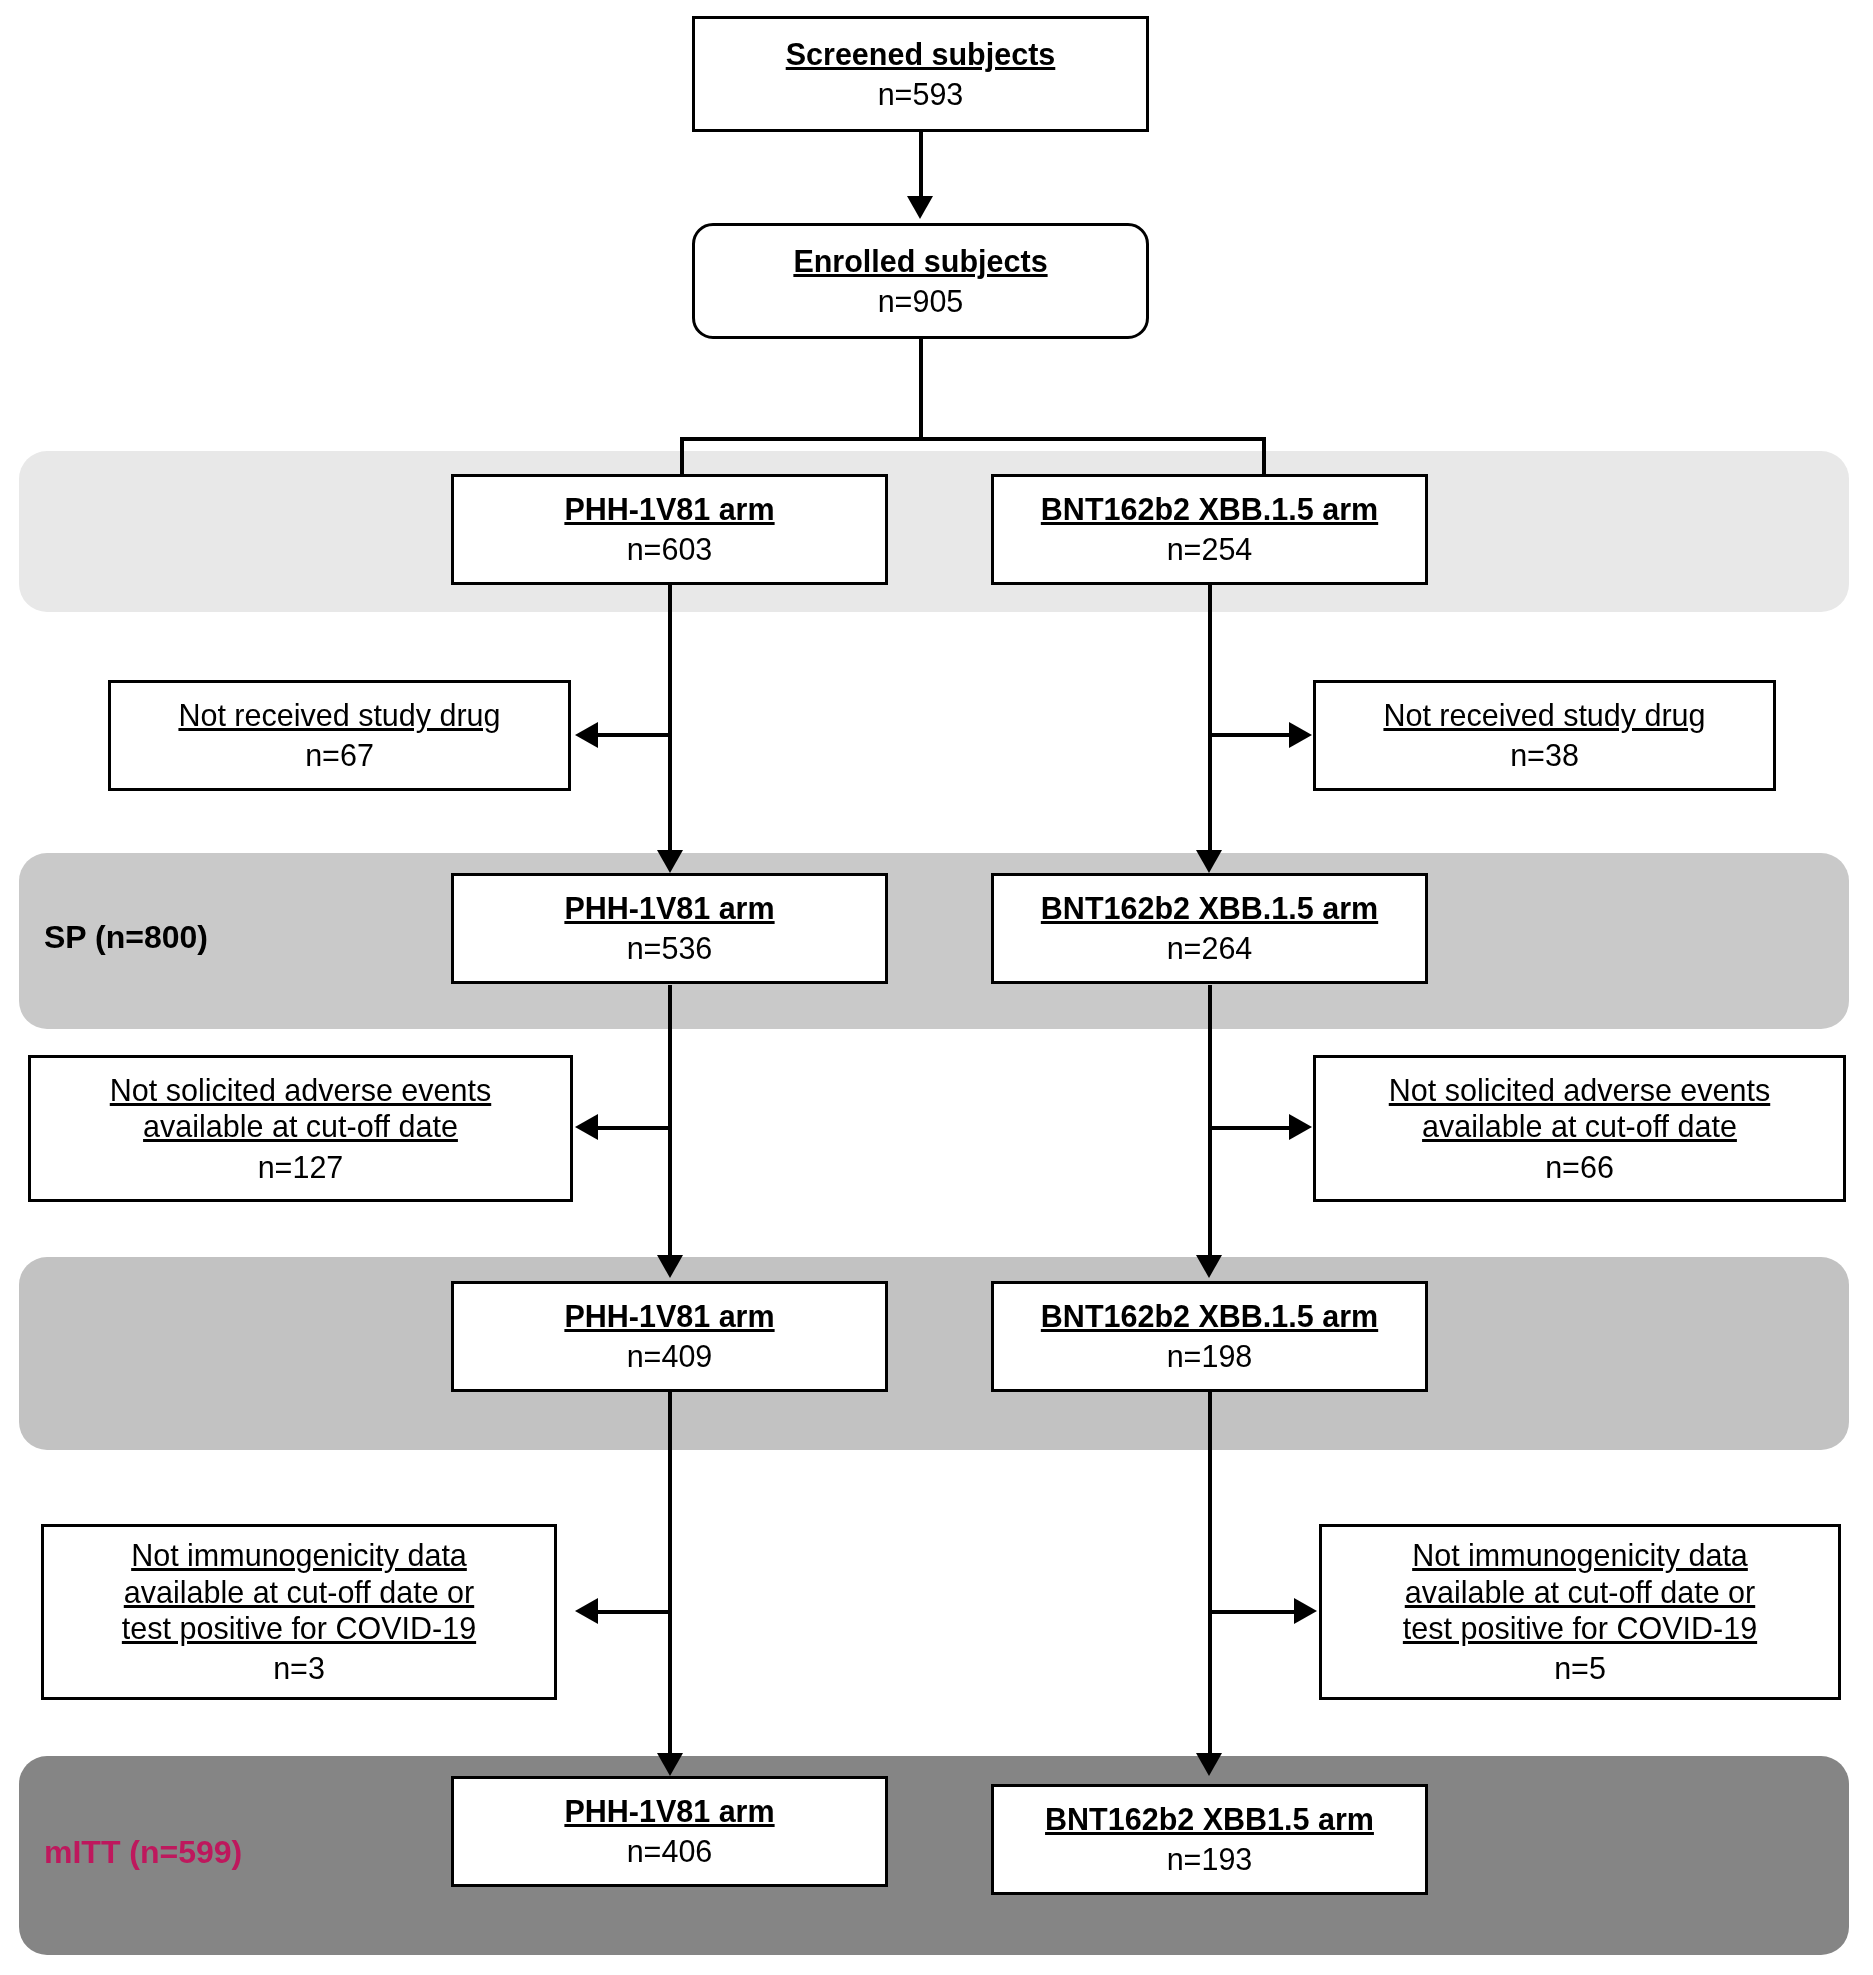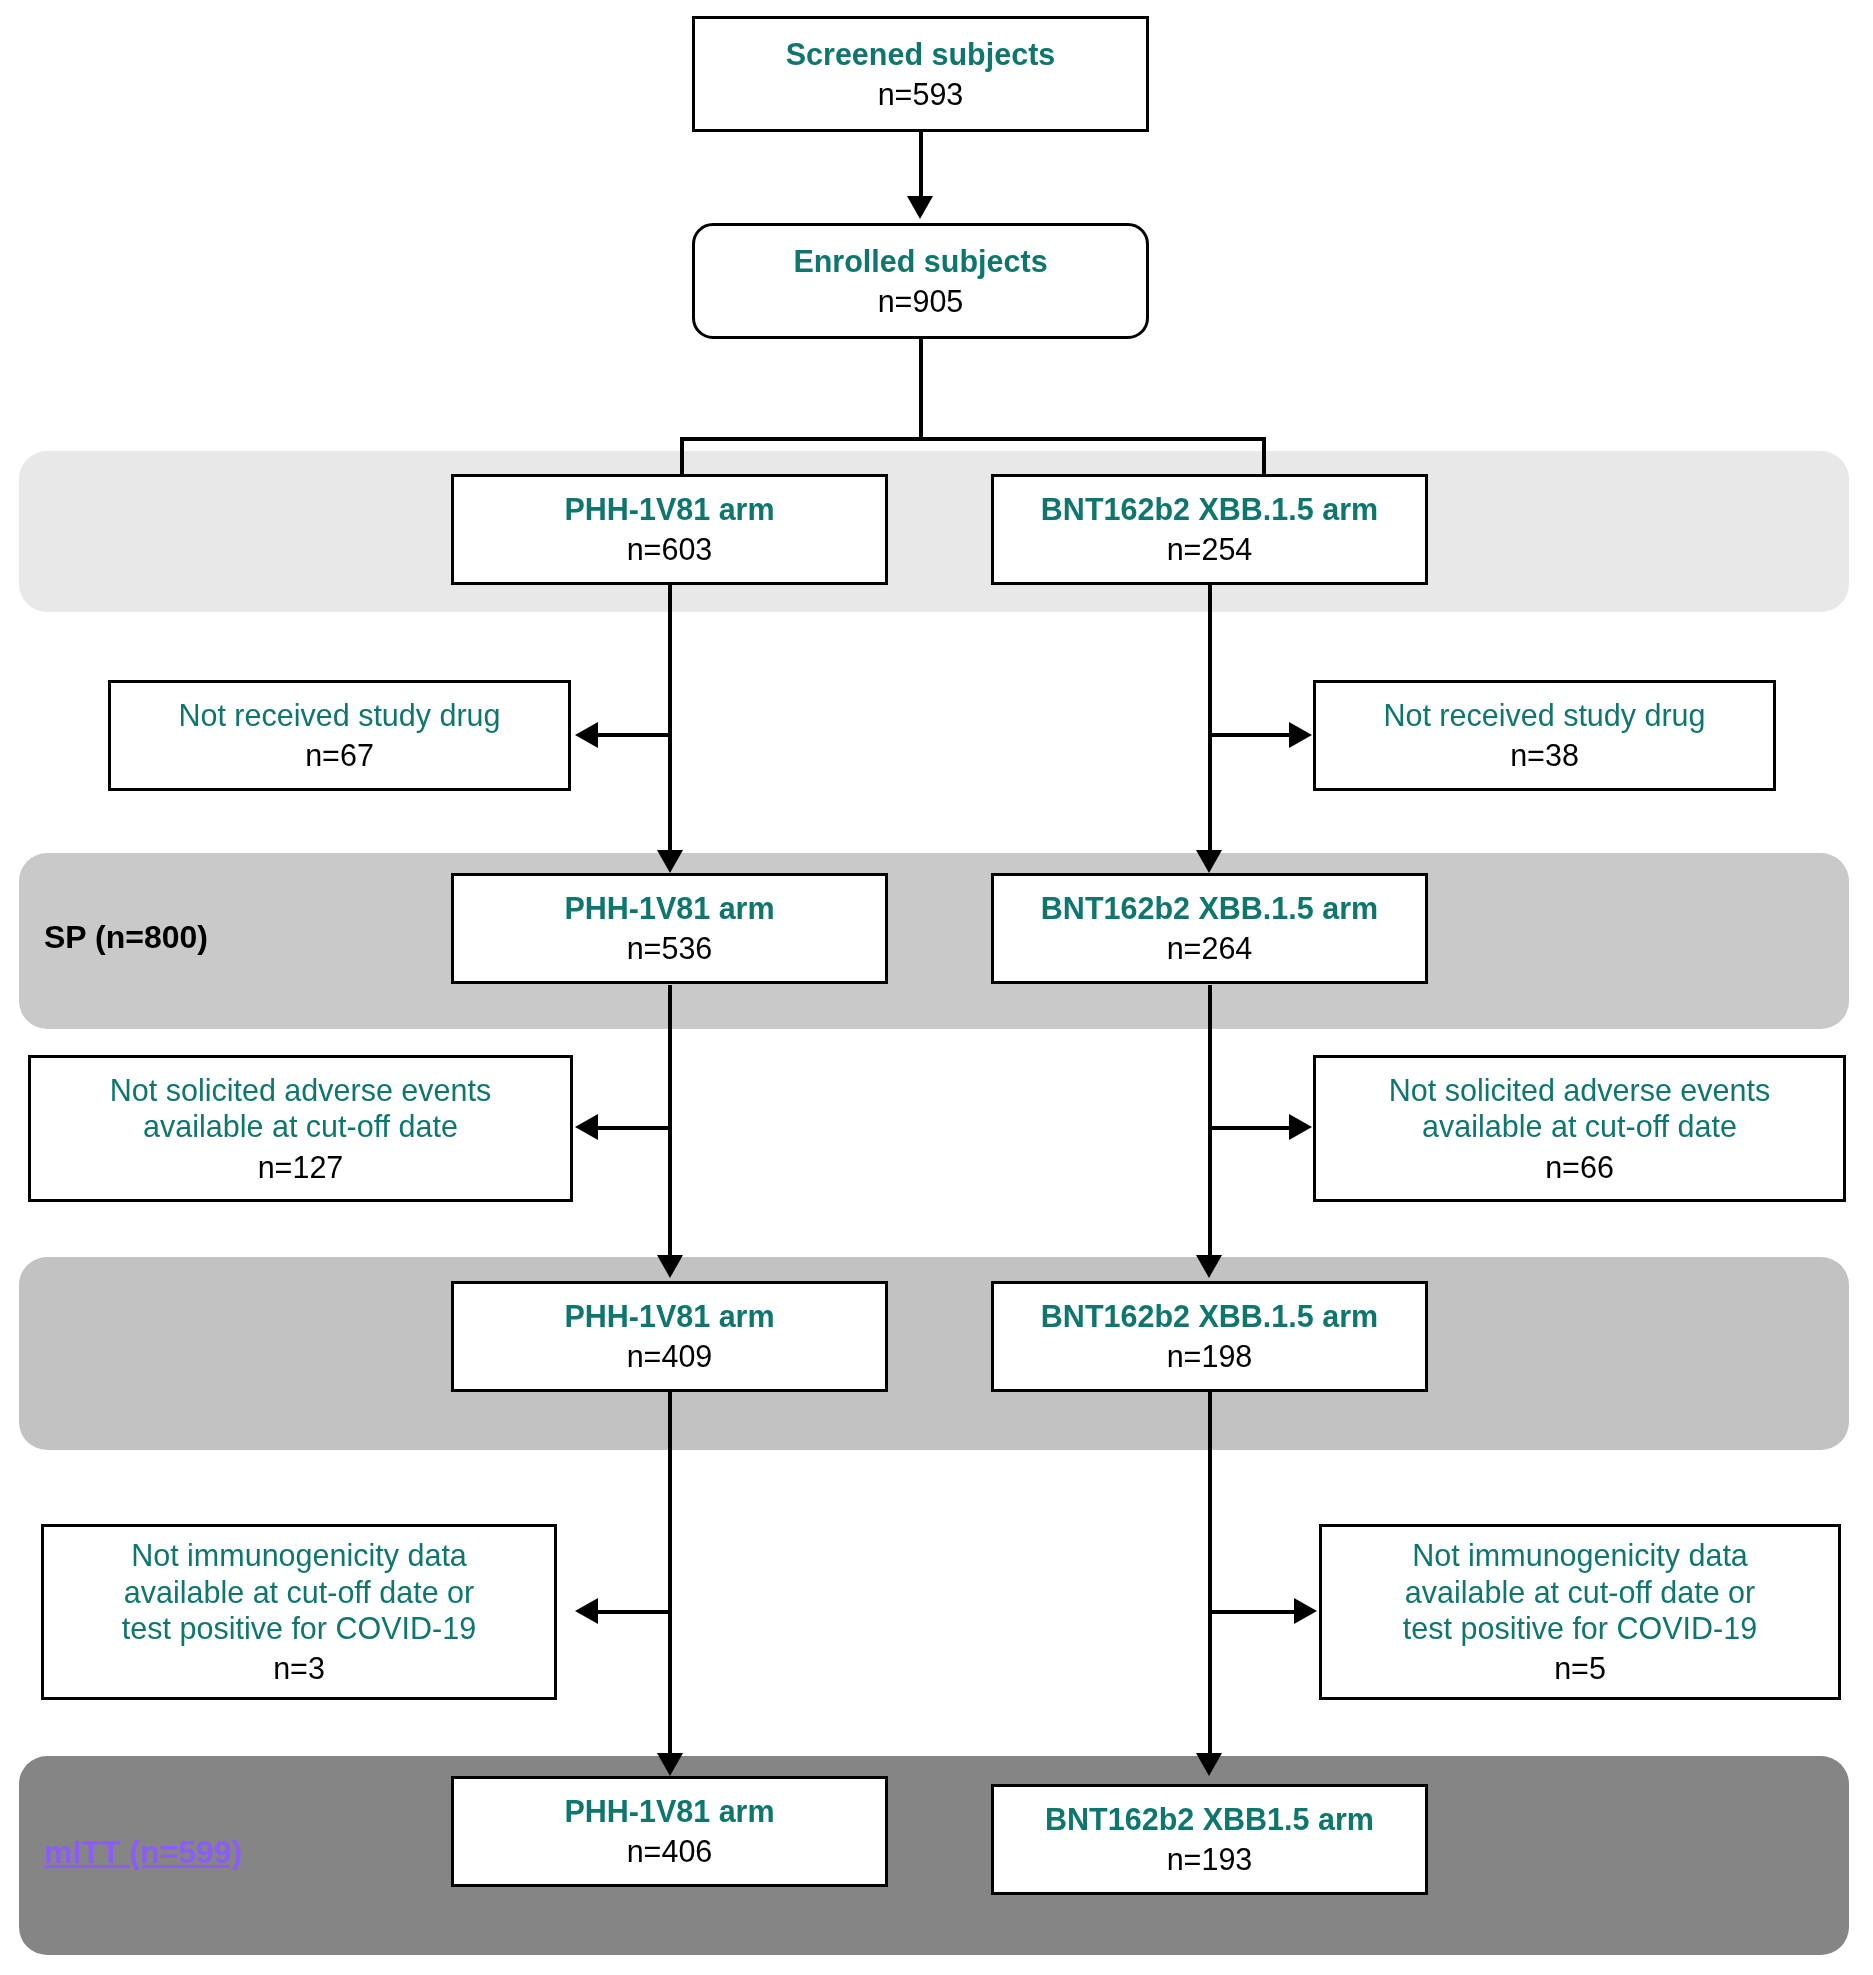--- a/index.html
+++ b/index.html
@@ -26,40 +26,41 @@
   }
   .band-label {
     position: absolute;
     font-weight: bold;
     font-size: 32px;
     line-height: 1.28;
     color: #000000;
     letter-spacing: 0px;
     white-space: pre-line;
   }
-  .band-label.light-text { color: #8b5cf6; text-decoration: underline; }
+  .band-label.light-text { color: #be185d; }
 
   
   .node {
     position: absolute;
     box-sizing: border-box;
     background: #ffffff;
     border: 3.5px solid #000000;
     display: flex;
     flex-direction: column;
     align-items: center;
     justify-content: center;
     text-align: center;
     padding: 3.5px 5.9px;
   }
   .node .title {
     font-size: 30.5px;
     line-height: 1.2;
-    color: #0f766e;
+    color: #000000;
     white-space: pre-line;
+    text-decoration: underline;
   }
   .node .title.bold { font-weight: bold; }
   .node .count {
     font-size: 30.5px;
     line-height: 1.2;
     color: #000;
     margin-top: 3.5px;
   }
 
   

